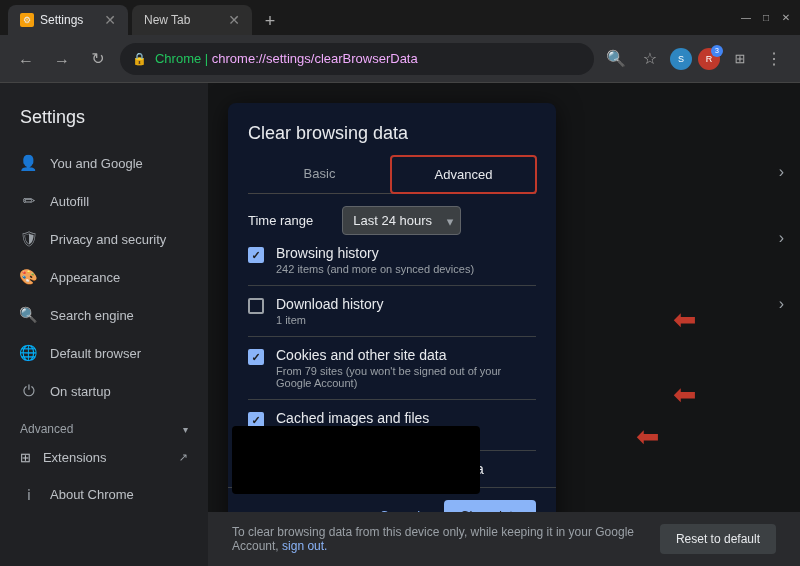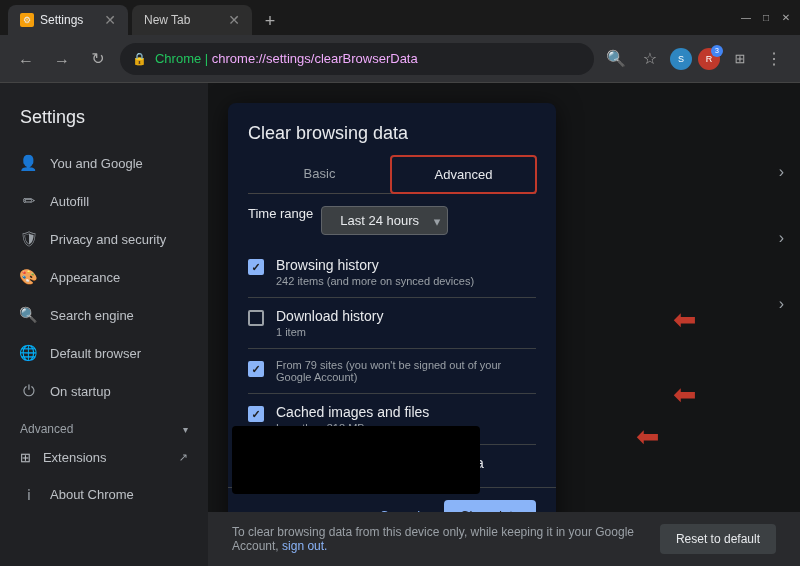--- a/index.html
+++ b/index.html
@@ -282,31 +282,30 @@
       padding: 12px 20px;
     }
     .dialog-body::-webkit-scrollbar {
       width: 8px;
     }
     .dialog-body::-webkit-scrollbar-track { background: #303134; }
     .dialog-body::-webkit-scrollbar-thumb { background: #5f6368; border-radius: 4px; }
 
     .time-range-row {
       display: flex;
-      align-items: flex-start;
-      gap: 8px;
-      margin-bottom: 12px;
+      align-items: center;
+      gap: 29px;
       font-size: 13px;
       color: #e8eaed;
     }
     .time-select {
       background: #3c4043;
       border: 1px solid #5f6368;
       color: #e8eaed;
-      padding: 6px 28px 6px 18px;
+      padding: 6px 28px 6px 10px;
       border-radius: 4px;
       font-size: 13px;
       appearance: none;
       -webkit-appearance: none;
       position: relative;
       cursor: pointer;
     }
     .select-wrapper {
       position: relative;
       display: inline-block;
@@ -552,20 +551,21 @@
             <div class="cb-box"></div>
             <div class="cb-text">
               <div class="cb-label">Download history</div>
               <div class="cb-desc">1 item</div>
             </div>
           </div>
 
           <div class="checkbox-item">
             <div class="cb-box checked"></div>
             <div class="cb-text">
+              <div class="cb-label">Cookies and other site data</div>
               <div class="cb-desc">From 79 sites (you won't be signed out of your Google Account)</div>
             </div>
           </div>
 
           <div class="checkbox-item">
             <div class="cb-box checked"></div>
             <div class="cb-text">
               <div class="cb-label">Cached images and files</div>
               <div class="cb-desc">Less than 318 MB</div>
             </div>

